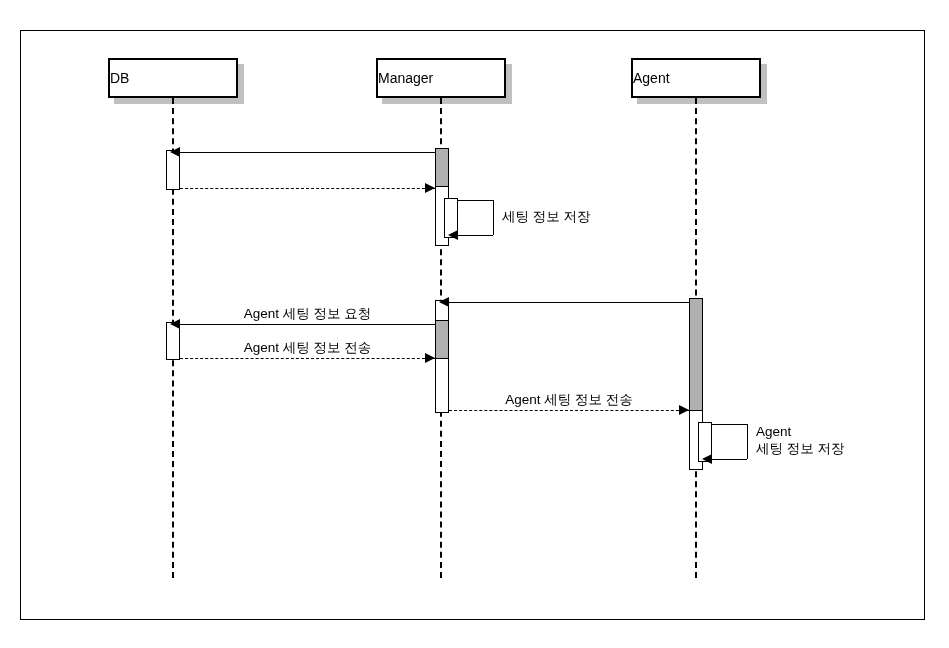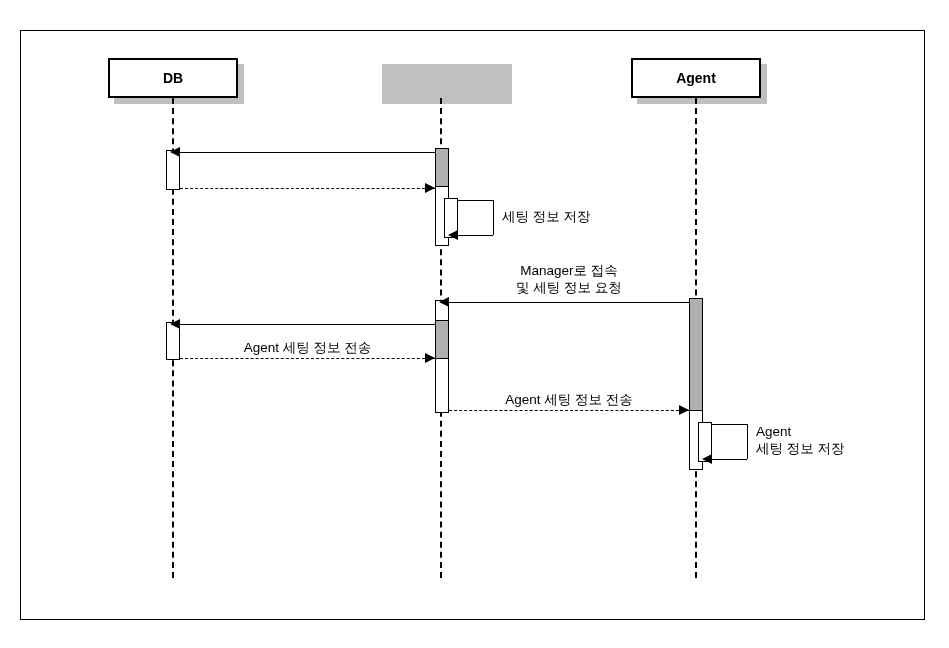--- a/index.html
+++ b/index.html
@@ -27,24 +27,23 @@
   
   .shadow {
     position: absolute;
     background: #c0c0c0;
   }
   .lifehead {
     position: absolute;
     background: #fff;
     border: 2px solid #000;
     box-sizing: border-box;
-    font-weight: bold;
+    font-weight: normal;
     display: flex;
     align-items: center;
-    justify-content: center;
   }
   
   .lifeline {
     position: absolute;
     border-left: 2px dashed #000;
     width: 0;
   }
   
   .act {
     position: absolute;
@@ -85,20 +84,23 @@
 
 <div class="canvas">
   <div class="frame"></div>
 
   <div class="shadow" style="left:114px; top:64px; width:130px; height:40px;"></div>
   <div class="lifehead" style="left:108px; top:58px; width:130px; height:40px;">
     <span>DB</span>
   </div>
 
   <div class="shadow" style="left:382px; top:64px; width:130px; height:40px;"></div>
+  <div class="lifehead" style="left:376px; top:58px; width:130px; height:40px;">
+    <span>Manager</span>
+  </div>
 
   <div class="shadow" style="left:637px; top:64px; width:130px; height:40px;"></div>
   <div class="lifehead" style="left:631px; top:58px; width:130px; height:40px;">
     <span>Agent</span>
   </div>
 
   <div class="lifeline" style="left:172px; top:98px;  height:480px;"></div>
   <div class="lifeline" style="left:440px; top:98px;  height:480px;"></div>
   <div class="lifeline" style="left:695px; top:98px;  height:480px;"></div>
 
@@ -133,27 +135,24 @@
   <div class="selfloop">
     <div class="h1" style="left:458px; top:200px; width:35px;"></div>
     <div class="v" style="left:493px; top:200px; height:35px;"></div>
     <div class="h2" style="left:458px; top:235px; width:35px;"></div>
     <div class="ahead left" style="left:448px; top:230px;"></div>
   </div>
   <div class="msglabel" style="left:502px; top:208px;">세팅 정보 저장</div>
 
   <div class="arrow solid" style="left:449px; top:302px; width:240px;"></div>
   <div class="ahead left" style="left:439px; top:297px;"></div>
-  <div class="msglabel" style="left:449px; top:263px; width:240px; line-height:1.25;">
-    <span>Manager로 접속</span><br>
-    <span>및 세팅 정보 요청</span>
-  </div>
 
   <div class="arrow solid" style="left:180px; top:324px; width:255px;"></div>
   <div class="ahead left" style="left:170px; top:319px;"></div>
+  <div class="msglabel" style="left:180px; top:305px; width:255px;">Agent 세팅 정보 요청</div>
 
   <div class="arrow dashed" style="left:180px; top:358px; width:255px;"></div>
   <div class="ahead right" style="left:425px; top:353px;"></div>
   <div class="msglabel" style="left:180px; top:339px; width:255px;">Agent 세팅 정보 전송</div>
 
   <div class="arrow dashed" style="left:449px; top:410px; width:240px;"></div>
   <div class="ahead right" style="left:679px; top:405px;"></div>
   <div class="msglabel" style="left:449px; top:391px; width:240px;">Agent 세팅 정보 전송</div>
 
   <div class="selfloop">

